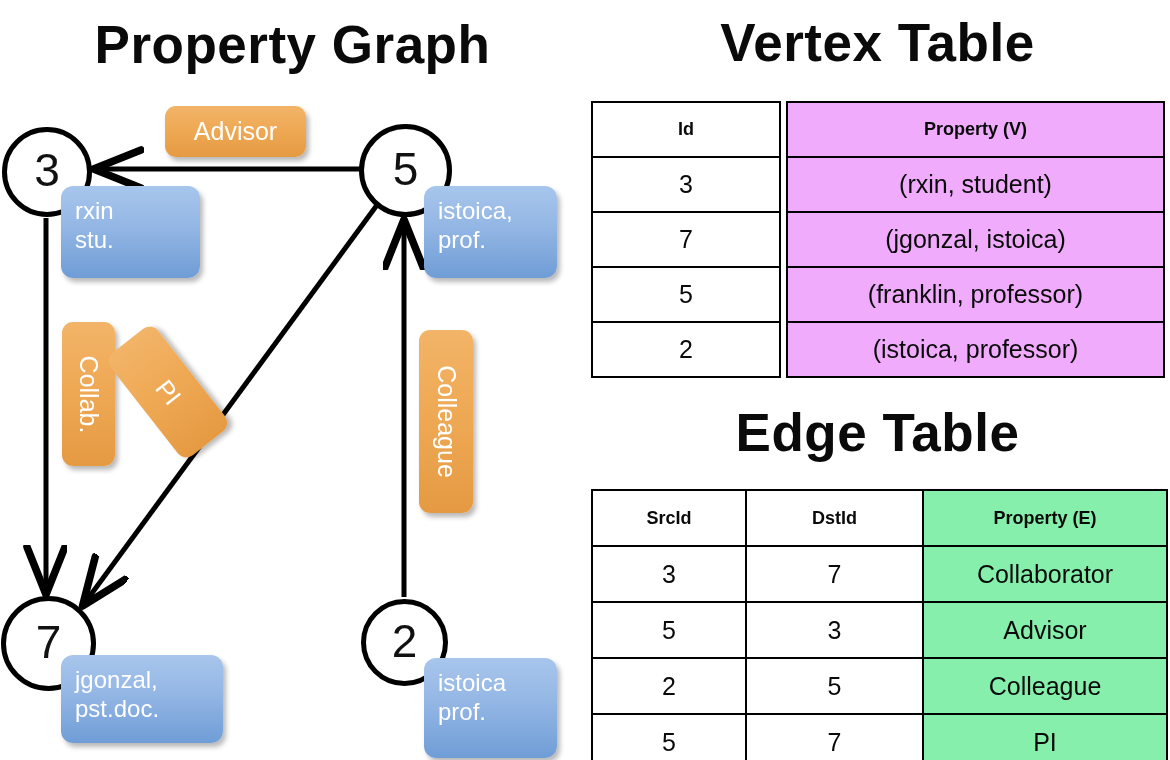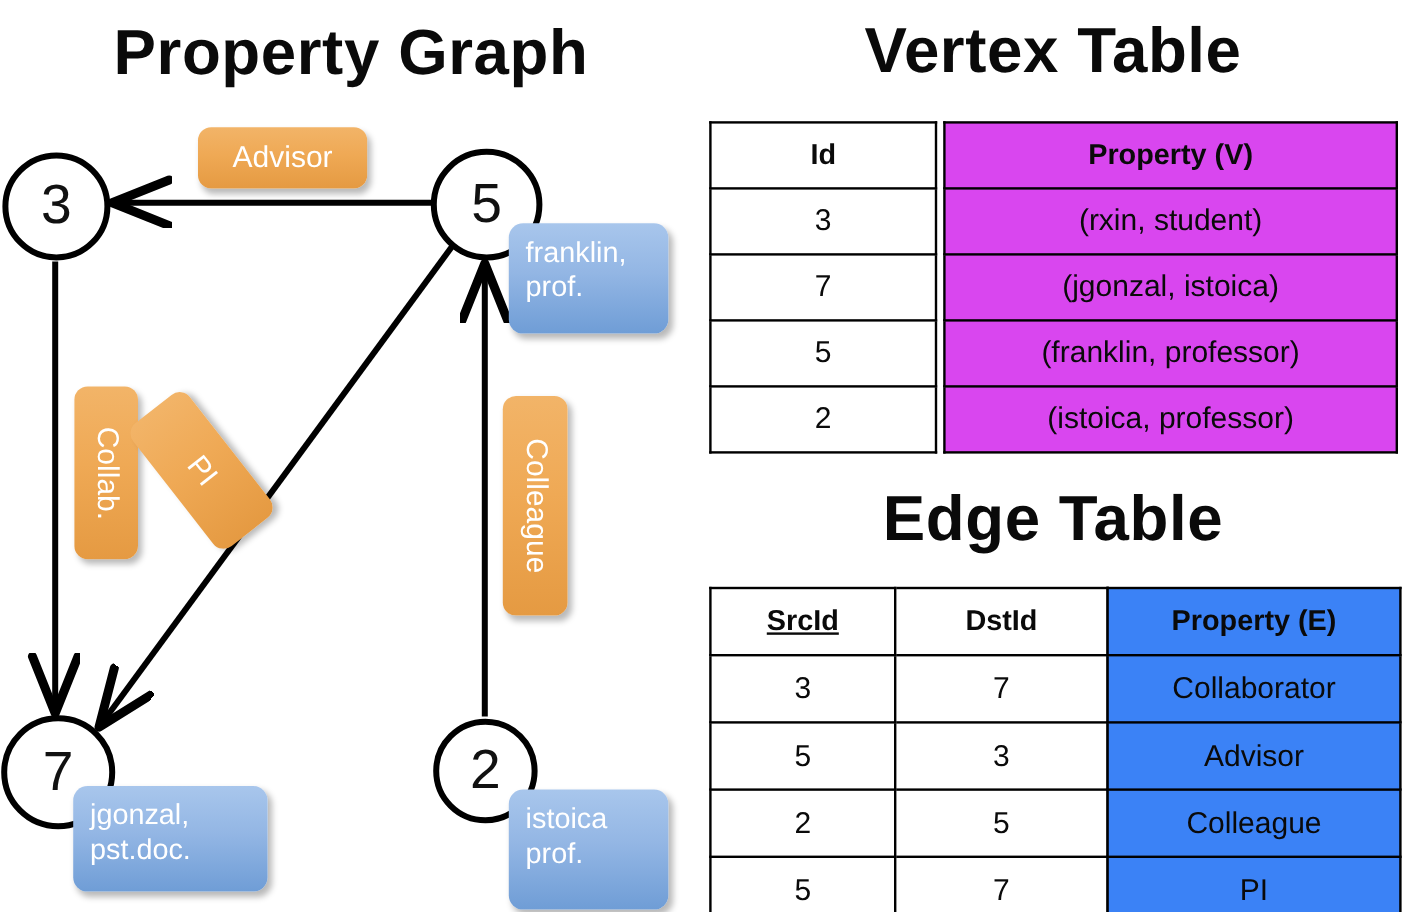--- a/index.html
+++ b/index.html
@@ -95,23 +95,23 @@
     font-family: "Liberation Sans", sans-serif;
   }
   .tbl td {
     border: 2px solid #000;
     text-align: center;
     font-weight: 300;
     font-size: 25px;
     color: #0a0a0a;
     padding: 0;
   }
-  .tbl td.hdr { font-weight: bold; font-size: 24px; }
-  .tbl td.blue   { background: #d946ef; }
-  .tbl td.orange { background: #3b82f6; }
+  .tbl td.hdr { font-weight: bold; font-size: 18px; }
+  .tbl td.blue   { background: #f0abfc; }
+  .tbl td.orange { background: #86efac; }
 
   #vertex-id-table   { left: 591px; top: 101px; width: 190px; }
   #vertex-prop-table { left: 786px; top: 101px; width: 379px; }
   #edge-src-table    { left: 591px; top: 489px; width: 327px; }
   #edge-prop-table   { left: 922px; top: 489px; width: 246px; }
 
   #vertex-id-table td, #vertex-prop-table td { height: 53px; }
   #edge-src-table td, #edge-prop-table td    { height: 54px; }
 </style>
 </head>
@@ -145,21 +145,23 @@
   <div class="node" style="left:359px; top:124px; width:93px;  height:93px;">
     <span>5</span>
   </div>
   <div class="node" style="left:1px;   top:596px; width:95px;  height:95px;">
     <span>7</span>
   </div>
   <div class="node" style="left:361px; top:599px; width:87px;  height:87px;">
     <span>2</span>
   </div>
 
-  <div class="vbox" style="left:424px; top:186px; width:133px; height:92px;">franklin,
+  <div class="vbox" style="left:61px;  top:186px; width:139px; height:92px;">rxin
+stu.</div>
+  <div class="vbox" style="left:424px; top:186px; width:133px; height:92px;">istoica,
 prof.</div>
   <div class="vbox" style="left:61px;  top:655px; width:162px; height:88px;">jgonzal,
 pst.doc.</div>
   <div class="vbox" style="left:424px; top:658px; width:133px; height:100px;">istoica
 prof.</div>
 
   <div class="ebox" style="left:165px; top:106px; width:141px; height:51px;">
     <span>Advisor</span>
   </div>
 
@@ -212,21 +214,21 @@
   </tr>
   <tr>
     <td class="blue">(istoica, professor)</td>
   </tr>
 </tbody>
   </table>
 
 <table class="tbl" id="edge-src-table">
   <tbody>
       <tr>
-    <td class="hdr" style="width:152px;text-decoration:underline;">SrcId</td>
+    <td class="hdr" style="width:152px;">SrcId</td>
     <td class="hdr" style="width:175px;">DstId</td>
   </tr>
   <tr>
     <td>3</td>
     <td>7</td>
   </tr>
   <tr>
     <td>5</td>
     <td>3</td>
   </tr>

